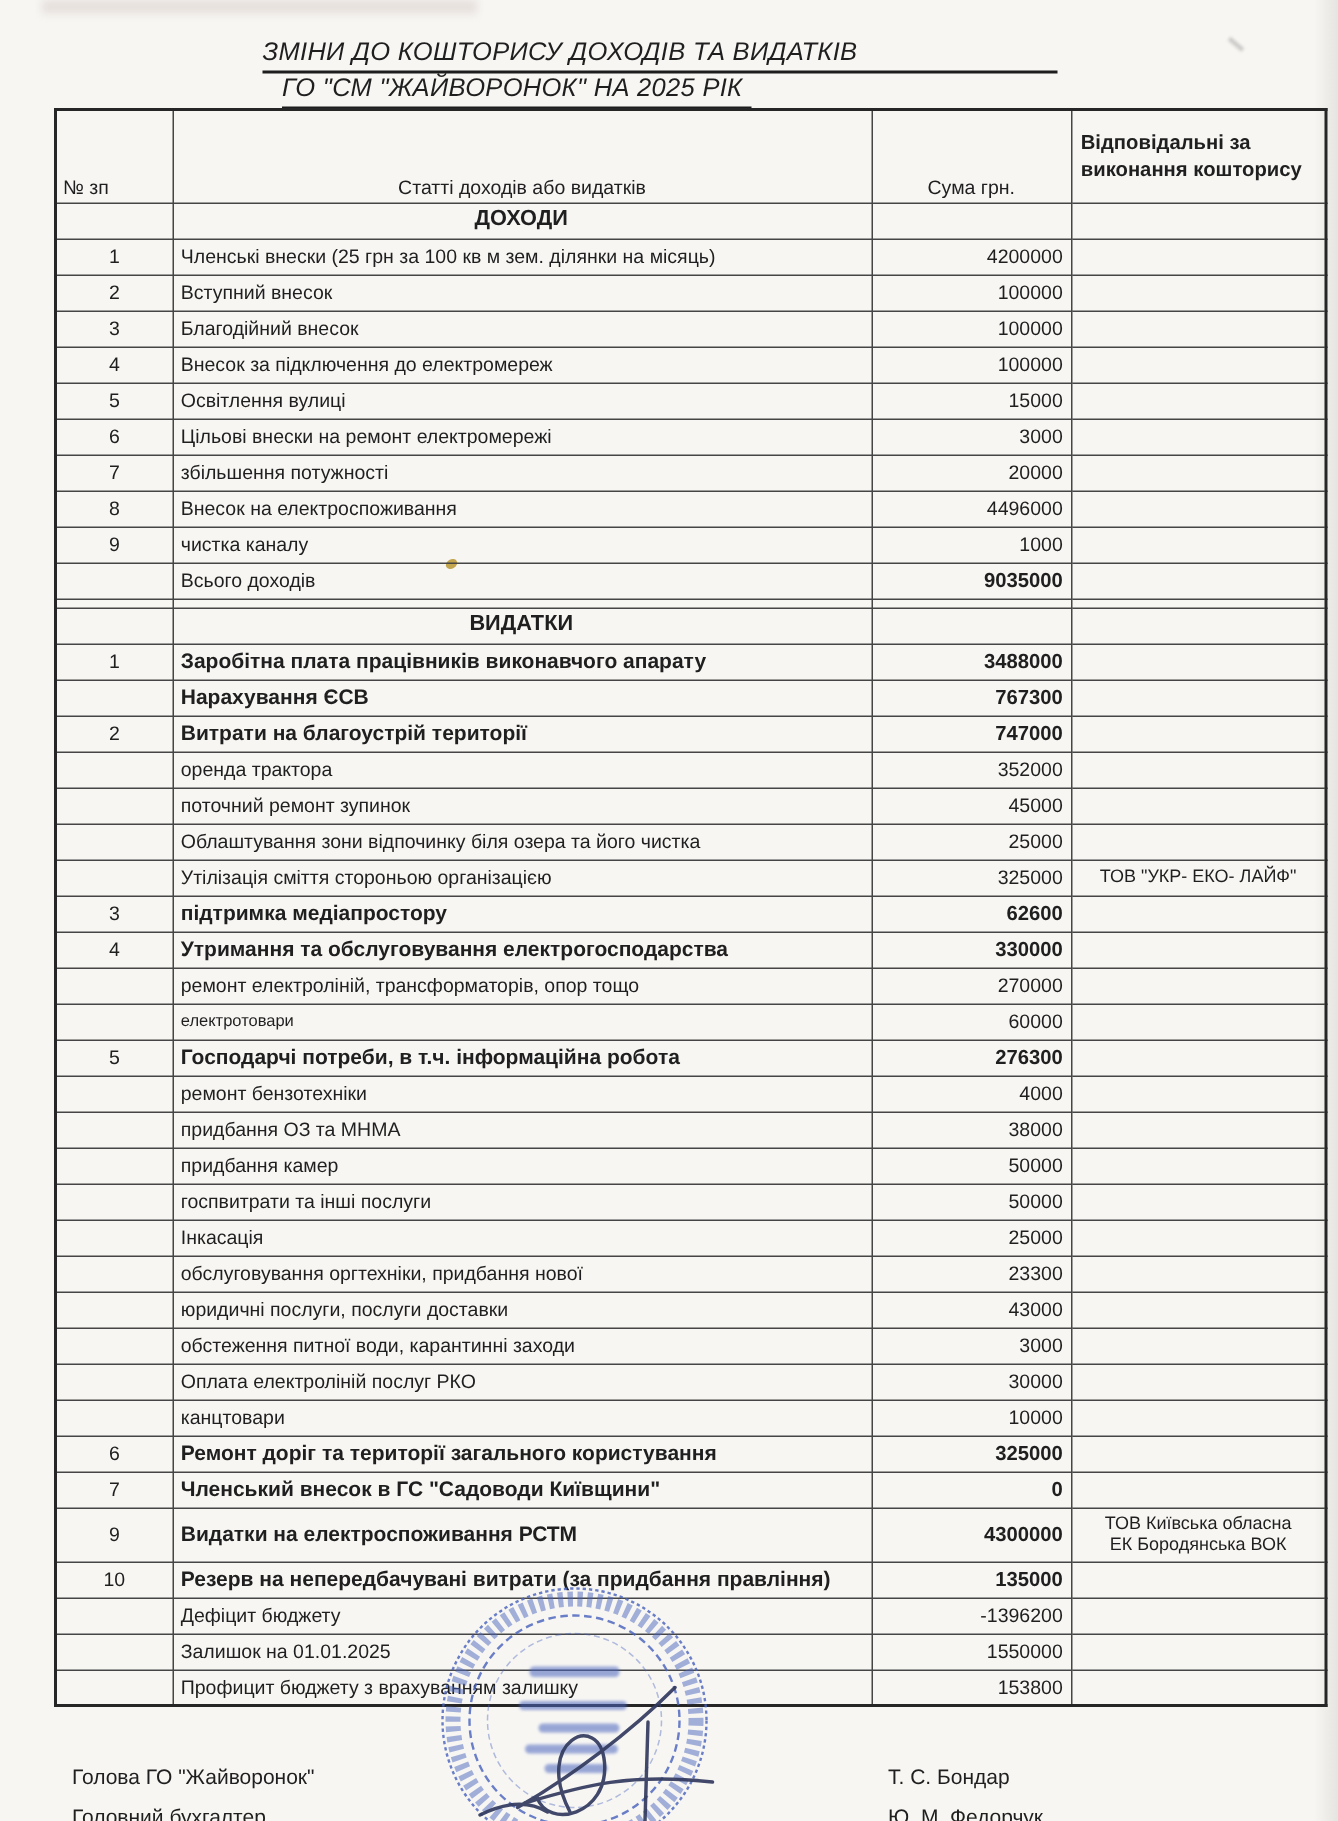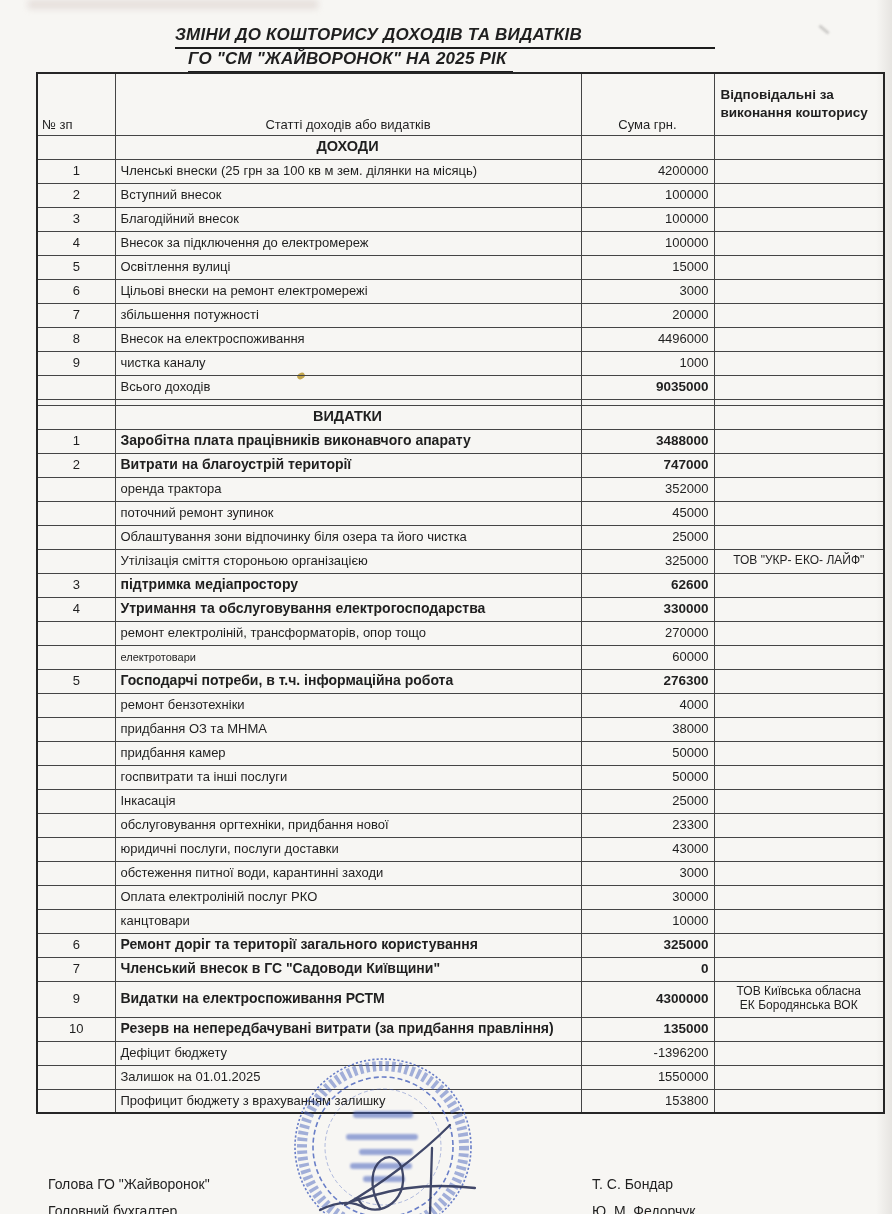--- a/index.html
+++ b/index.html
@@ -11,21 +11,21 @@
   .smudge-top{position:absolute;left:28px;top:0;width:290px;height:9px;
               background:rgba(186,166,160,.28);filter:blur(3px);}
   .artifact-tr{position:absolute;left:818px;top:28px;width:12px;height:3px;
                background:rgba(150,148,146,.45);filter:blur(1px);transform:rotate(40deg);}
   .edge-shade{position:absolute;right:0;top:0;width:16px;height:100%;
               background:linear-gradient(to right,rgba(110,100,95,0),rgba(110,100,95,.12));}
   .speck{position:absolute;left:297px;top:373px;width:8px;height:6px;border-radius:50%;
          background:#b9962f;opacity:.85;transform:rotate(-30deg);}
 
   
-  .title-line{position:absolute;font-weight:700;font-style:italic;font-size:17px;
+  .title-line{position:absolute;font-weight:400;font-style:italic;font-size:17px;
               letter-spacing:.2px;border-bottom:2px solid #1d1d1d;white-space:nowrap;}
   .title-1{left:175px;top:25px;padding:0 133px 2px 0;}
   .title-2{left:188px;top:49px;padding:0 6px 2px 0;}
 
   
   table.budget{position:absolute;left:36px;top:72px;width:847px;border-collapse:collapse;
                table-layout:fixed;}
   table.budget th,table.budget td{border:1px solid #454545;overflow:hidden;}
   table.budget{border:2px solid #262626;}
   thead tr{height:62px;}
@@ -182,20 +182,26 @@
           <td class="c-resp"></td>
         </tr>
 
         <tr class="bold">
           <td class="c-num">1</td>
           <td class="c-label">Заробітна плата працівників виконавчого апарату</td>
           <td class="c-sum">3488000</td>
           <td class="c-resp"></td>
         </tr>
 
+        <tr class="bold">
+          <td class="c-num"></td>
+          <td class="c-label">Нарахування ЄСВ</td>
+          <td class="c-sum">767300</td>
+          <td class="c-resp"></td>
+        </tr>
 
         <tr class="bold">
           <td class="c-num">2</td>
           <td class="c-label">Витрати на благоустрій території</td>
           <td class="c-sum">747000</td>
           <td class="c-resp"></td>
         </tr>
 
         <tr>
           <td class="c-num"></td>

